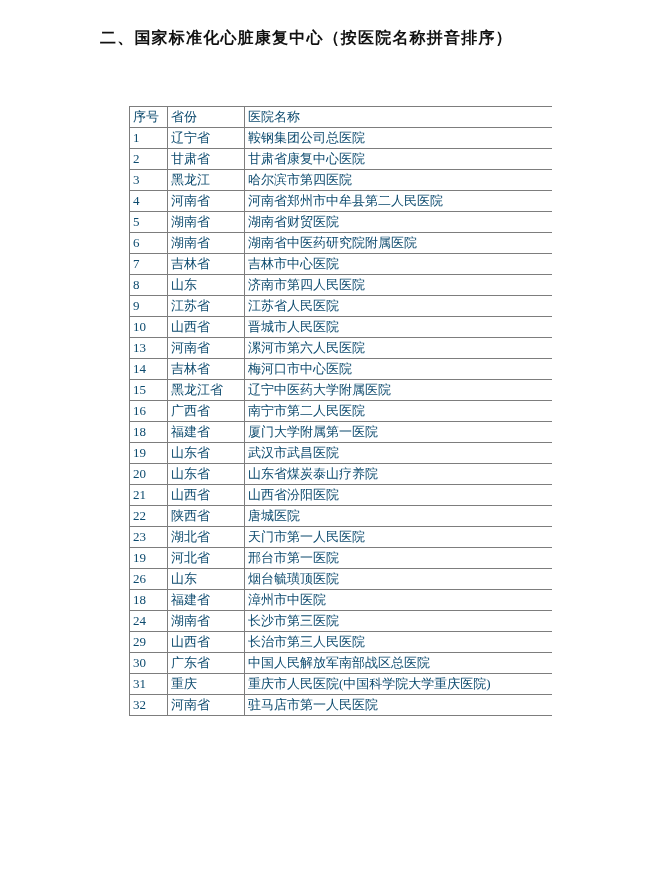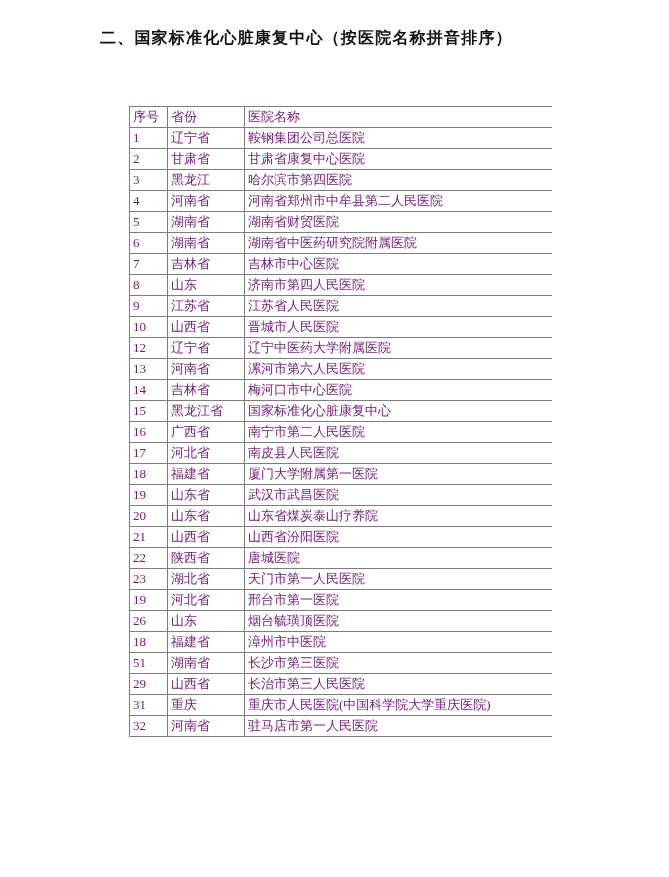--- a/index.html
+++ b/index.html
@@ -27,21 +27,21 @@
     white-space: nowrap;
   }
   table.hospital-table {
     position: absolute;
     left: 129px;
     top: 106px;
     width: 455px;
     border-collapse: collapse;
     table-layout: fixed;
     font-size: 13px;
-    color: #701a75;
+    color: #0c4a6e;
   }
   table.hospital-table col.col-index   { width: 38px; }
   table.hospital-table col.col-province{ width: 77px; }
   table.hospital-table col.col-name    { width: 340px; }
   table.hospital-table th,
   table.hospital-table td {
     border: 1px solid #7d7d7d;
     height: 20px;
     line-height: 20px;
     padding: 0 2px 0 3px;
@@ -117,50 +117,40 @@
           <td>9</td>
           <td>江苏省</td>
           <td>江苏省人民医院</td>
         </tr>
         <tr>
           <td>10</td>
           <td>山西省</td>
           <td>晋城市人民医院</td>
         </tr>
         <tr>
-          <td>12</td>
-          <td>辽宁省</td>
-          <td>辽宁中医药大学附属医院</td>
-        </tr>
-        <tr>
           <td>13</td>
           <td>河南省</td>
           <td>漯河市第六人民医院</td>
         </tr>
         <tr>
           <td>14</td>
           <td>吉林省</td>
           <td>梅河口市中心医院</td>
         </tr>
         <tr>
           <td>15</td>
           <td>黑龙江省</td>
-          <td>国家标准化心脏康复中心</td>
+          <td>辽宁中医药大学附属医院</td>
         </tr>
         <tr>
           <td>16</td>
           <td>广西省</td>
           <td>南宁市第二人民医院</td>
         </tr>
         <tr>
-          <td>17</td>
-          <td>河北省</td>
-          <td>南皮县人民医院</td>
-        </tr>
-        <tr>
           <td>18</td>
           <td>福建省</td>
           <td>厦门大学附属第一医院</td>
         </tr>
         <tr>
           <td>19</td>
           <td>山东省</td>
           <td>武汉市武昌医院</td>
         </tr>
         <tr>
@@ -192,30 +182,35 @@
           <td>26</td>
           <td>山东</td>
           <td>烟台毓璜顶医院</td>
         </tr>
         <tr>
           <td>18</td>
           <td>福建省</td>
           <td>漳州市中医院</td>
         </tr>
         <tr>
-          <td>51</td>
+          <td>24</td>
           <td>湖南省</td>
           <td>长沙市第三医院</td>
         </tr>
         <tr>
           <td>29</td>
           <td>山西省</td>
           <td>长治市第三人民医院</td>
         </tr>
         <tr>
+          <td>30</td>
+          <td>广东省</td>
+          <td>中国人民解放军南部战区总医院</td>
+        </tr>
+        <tr>
           <td>31</td>
           <td>重庆</td>
           <td>重庆市人民医院(中国科学院大学重庆医院)</td>
         </tr>
         <tr>
           <td>32</td>
           <td>河南省</td>
           <td>驻马店市第一人民医院</td>
         </tr>
       </tbody>

